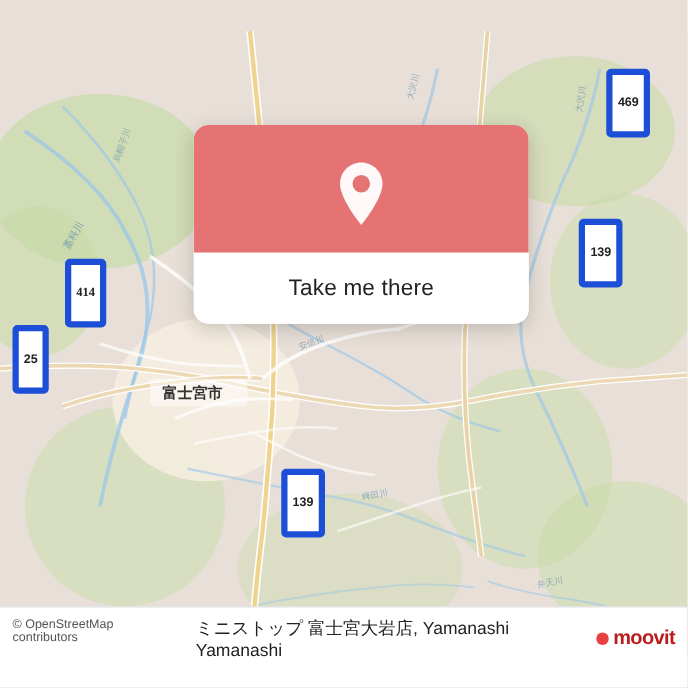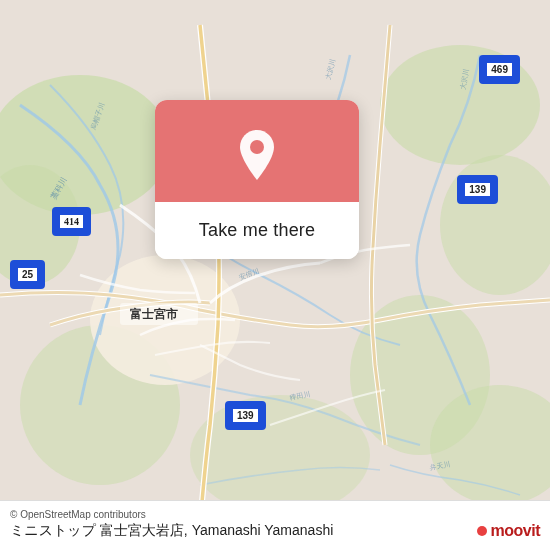--- a/index.html
+++ b/index.html
@@ -25,21 +25,21 @@
       position: absolute;
       top: 0; left: 0;
       width: 100%; height: 100%;
     }
 
     
     #popup-card {
       position: absolute;
       top: 100px;
       left: 155px;
-      width: 204px;
+      width: 268px;
       background: rgba(255,255,255,0.92);
       border-radius: 12px;
       display: flex;
       flex-direction: column;
       align-items: center;
       padding-bottom: 0;
       box-shadow: 0 4px 16px rgba(0,0,0,0.18);
       overflow: hidden;
     }
 
@@ -79,24 +79,23 @@
     }
 
     
     #bottom-bar {
       position: absolute;
       bottom: 0;
       left: 0;
       width: 100%;
       background: #fff;
       border-top: 1px solid #ddd;
-      padding: 8px 10px 10px 10px;
-      display: flex;
-      flex-direction: column;
-      gap: 2px;
+      padding: 8px 10px 22px 10px;
+      display: flex;
+      gap: 12px;
     }
 
     #osm-credit {
       font-size: 10px;
       color: #555;
     }
 
     #location-name-row {
       display: flex;
       align-items: center;
@@ -128,26 +127,26 @@
       background: #e84040;
       border-radius: 50%;
       display: inline-block;
       margin-right: 1px;
     }
 
     
     .road-badge {
       position: absolute;
       background: #fff;
-      border: 8px solid #1d4ed8;
+      border: 5px solid #1d4ed8;
       border-radius: 4px;
       font-size: 10px;
       font-weight: bold;
       color: #222;
-      padding: 1px 4px;
+      padding: 17px 4px;
     }
 
     #badge-414 { top: 207px; left: 52px; font-family: Liberation Serif, serif; }
     #badge-156 { top: 175px; right: 52px; }
     #badge-469 { top: 55px; right: 30px; }
     #badge-139 { bottom: 120px; left: 225px; margin-top: 38px; }
     #badge-25  { top: 260px; left: 10px; }
   </style>
 </head>
 <body>

